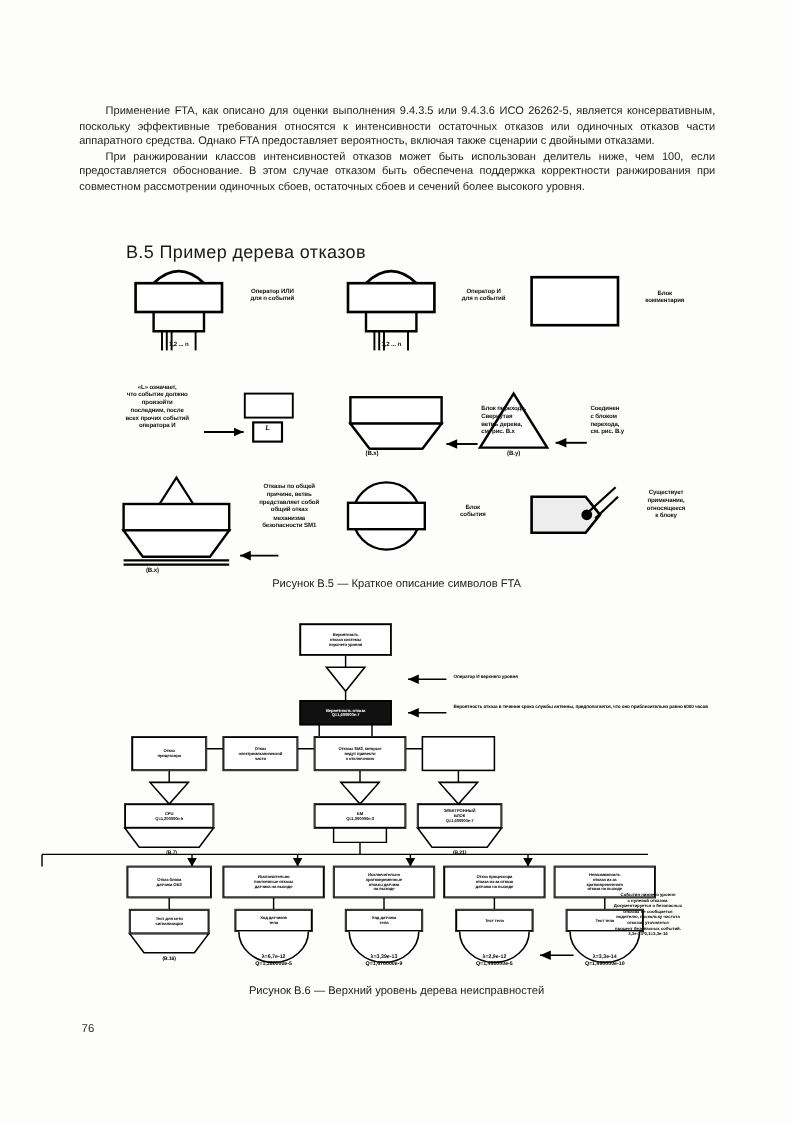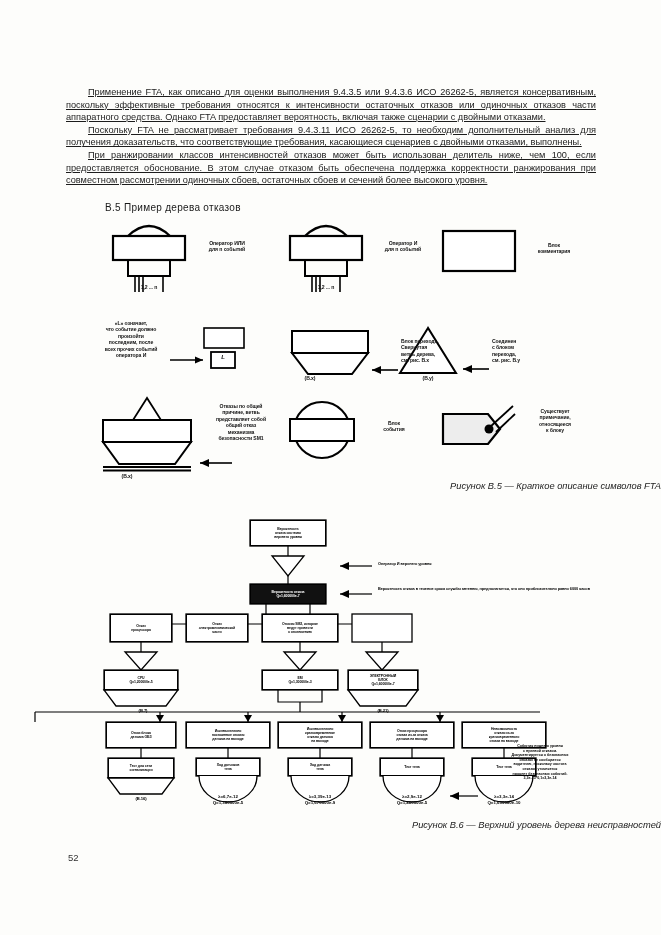--- a/index.html
+++ b/index.html
@@ -18,34 +18,33 @@
     position:absolute;left:95px;top:50px;
     font-size:12.5px;font-weight:bold;letter-spacing:0.2px;
   }
 
   
   .body-text{
     position:absolute;left:66px;top:86px;width:530px;
     font-size:9.2px;line-height:12.6px;
     text-align:justify;
     color:#1c1c1c;
-    text-decoration:underline;
   }
   .body-text p{margin:0;text-indent:22px;}
 
   
   .sec-head{
     position:absolute;left:105px;top:202px;
-    font-size:10px;font-weight:normal;letter-spacing:.3px;
+    font-size:15px;font-weight:normal;letter-spacing:.3px;
   }
 
   
   .caption{
-    position:absolute;width:100%;text-align:right;
-    font-size:9.3px;color:#222;font-style:italic;
+    position:absolute;width:100%;text-align:center;
+    font-size:9.3px;color:#222;
   }
   #cap-b5{top:481px;}
   #cap-b6{top:820px;}
 
   .page-num{
     position:absolute;left:68px;top:852px;font-size:9.5px;color:#333;
   }
 
   
   .legend{position:absolute;left:0;top:218px;width:661px;height:255px;}
@@ -82,21 +81,20 @@
   svg{position:absolute;left:0;top:0;overflow:visible;}
 </style>
 </head>
 <body>
 
 <div class="page">
 
 
   <div class="body-text">
     <p>Применение FTA, как описано для оценки выполнения 9.4.3.5 или 9.4.3.6 ИСО 26262-5, является консервативным, поскольку эффективные требования относятся к интенсивности остаточных отказов или одиночных отказов части аппаратного средства. Однако FTA предоставляет вероятность, включая также сценарии с двойными отказами.</p>
-    <p>Поскольку FTA не рассматривает требования 9.4.3.11 ИСО 26262-5, то необходим дополнительный анализ для получения доказательств, что соответствующие требования, касающиеся сценариев с двойными отказами, выполнены.</p>
     <p>При ранжировании классов интенсивностей отказов может быть использован делитель ниже, чем 100, если предоставляется обоснование. В этом случае отказом быть обеспечена поддержка корректности ранжирования при совместном рассмотрении одиночных сбоев, остаточных сбоев и сечений более высокого уровня.</p>
   </div>
 
   <div class="sec-head">В.5 Пример дерева отказов</div>
 
   <div class="legend">
 
     <svg width="661" height="255">
 
       <rect x="113" y="18" width="72" height="24" fill="#fff" stroke="#000" stroke-width="2.2"></rect>
@@ -358,15 +356,15 @@
 Документируется о безопасных
 отказах не сообщается
 водителю, поскольку частота
 отказов уточняется
 процент безопасных событий.
 3,3e-13*0,1=3,3e-14</div>
   </div>
 
   <div class="caption" id="cap-b6">Рисунок В.6 — Верхний уровень дерева неисправностей</div>
 
-  <div class="page-num">52</div>
+  <div class="page-num">76</div>
 
 </div>
 
 </body></html>

